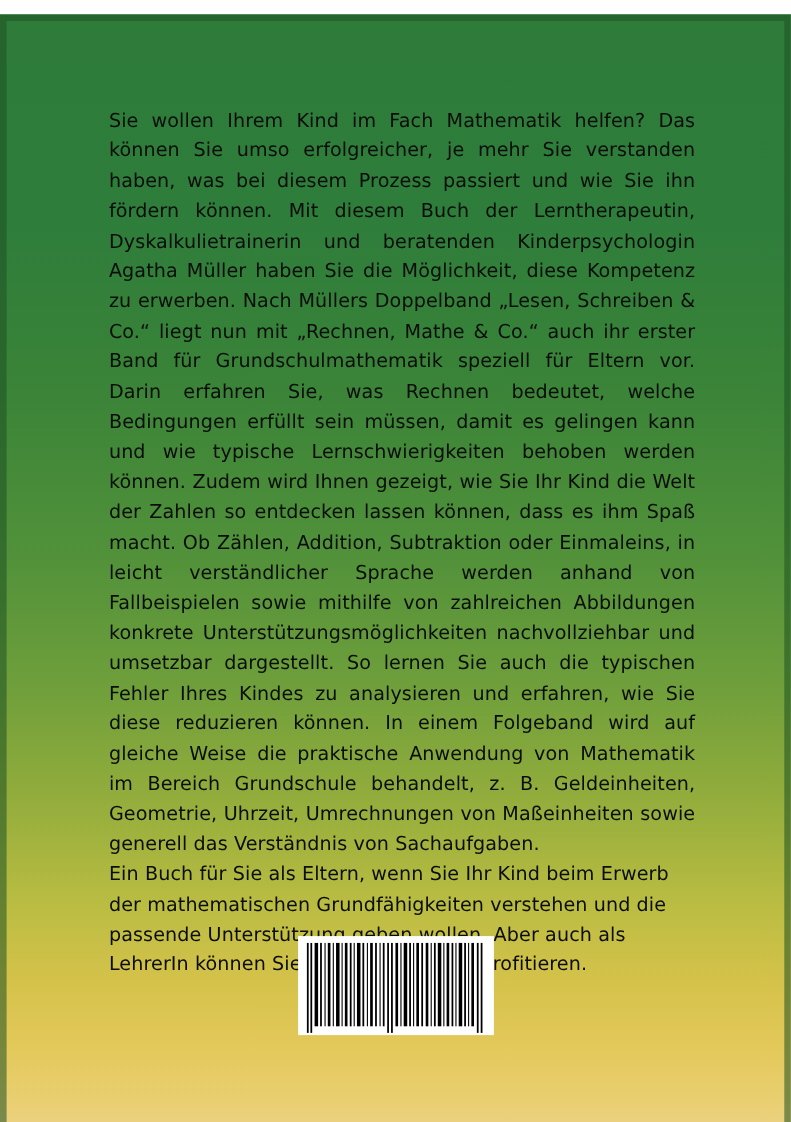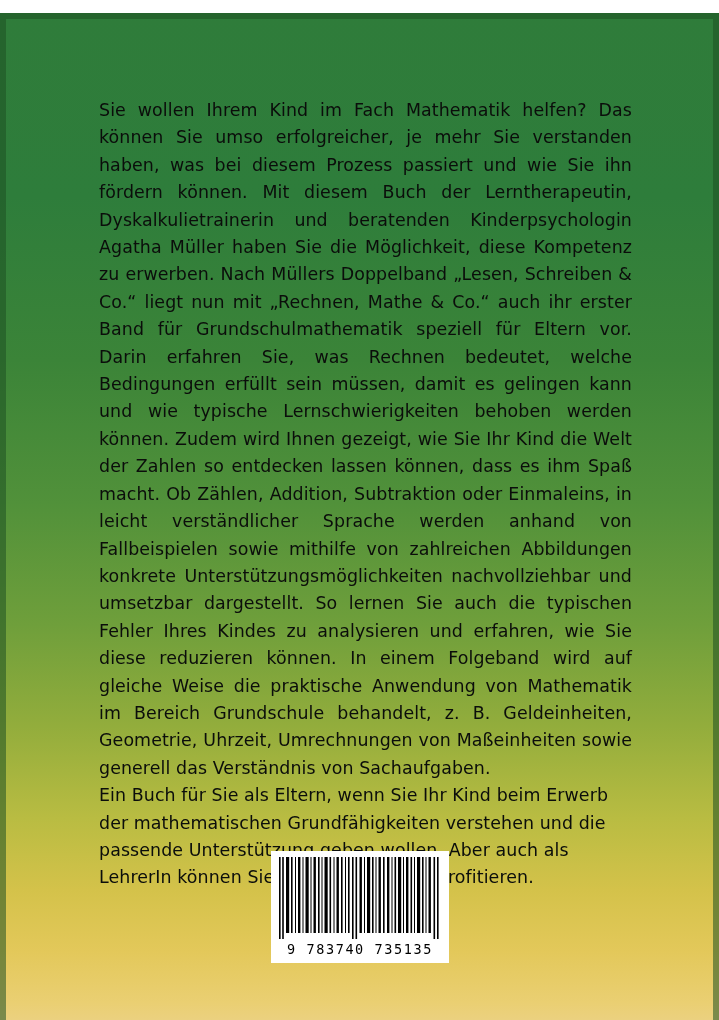--- a/index.html
+++ b/index.html
@@ -136,16 +136,15 @@
         <rect x="133.5" y="0" width="1.6" height="76"></rect>
         <rect x="137" y="0" width="1" height="76"></rect>
         <rect x="140" y="0" width="3.2" height="76"></rect>
         <rect x="145" y="0" width="1.6" height="76"></rect>
         <rect x="148.5" y="0" width="1" height="76"></rect>
         <rect x="151.5" y="0" width="2.4" height="76"></rect>
         <rect x="156.5" y="0" width="1.6" height="82"></rect>
         <rect x="160" y="0" width="1.6" height="82"></rect>
       </g>
     </svg>
-    <div class="barcode-number">9 783740 735135</div>
   </div>
 
 </div>
 
 </body></html>

